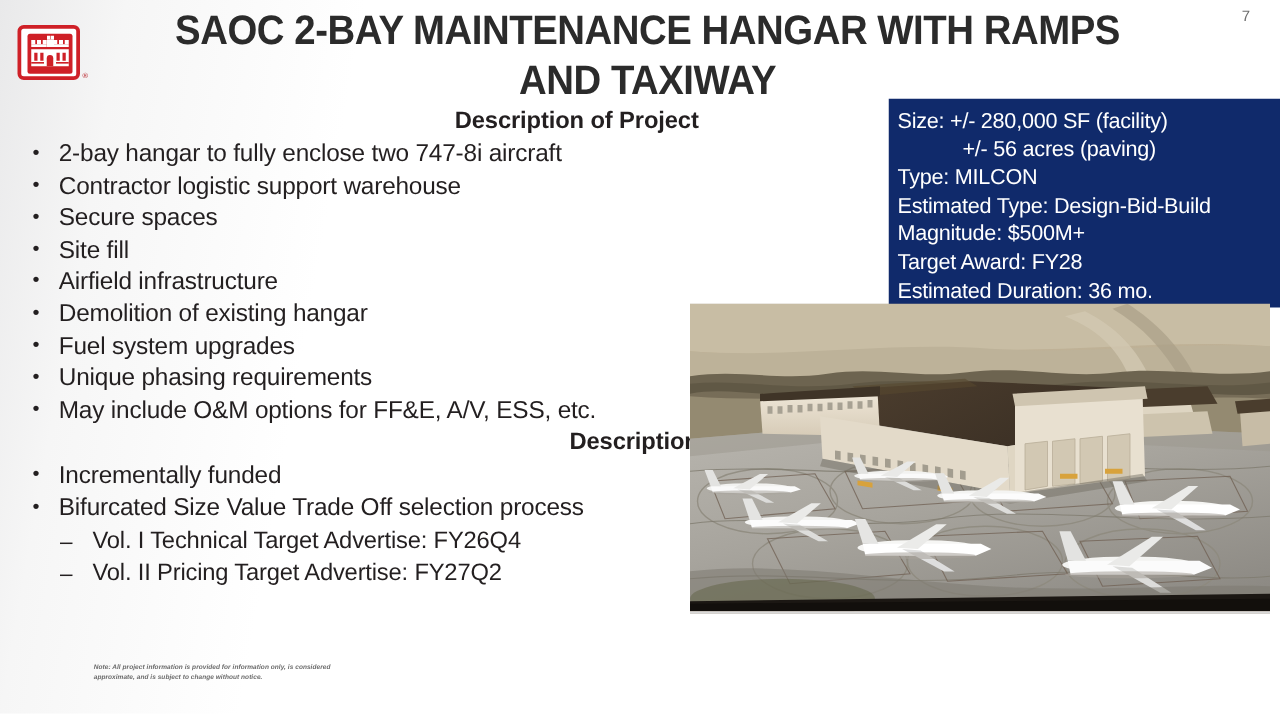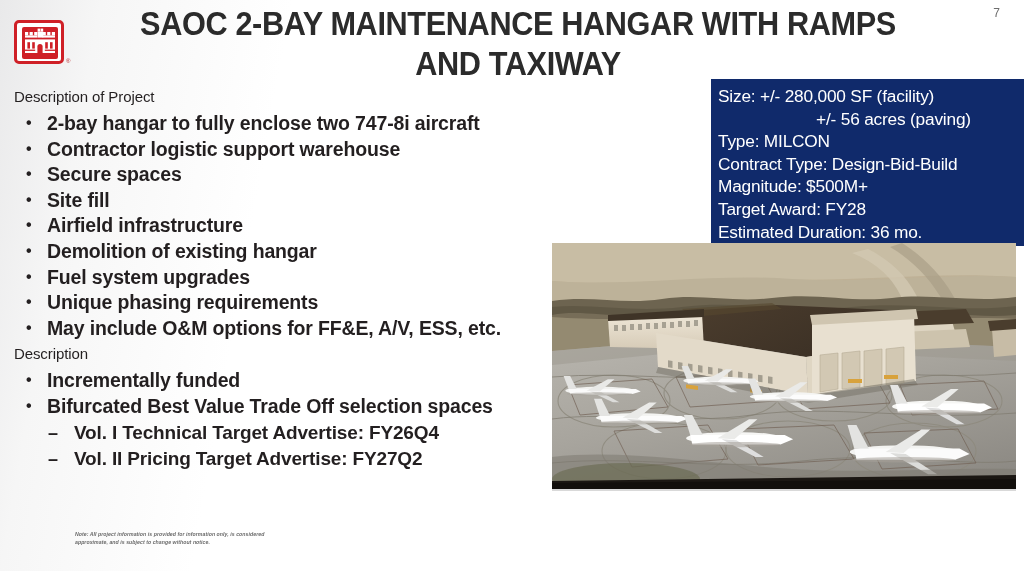--- a/index.html
+++ b/index.html
@@ -85,32 +85,32 @@
   }
 
   
   #body-column {
     position: absolute;
     left: 14px;
     top: 84px;
     width: 545px;
   }
   .section-heading {
-    font-size: 15px;
-    font-weight: normal;
+    font-size: 19px;
+    font-weight: bold;
     line-height: 26px;
     color: #231f20;
     margin: 0 0 1px 0;
     letter-spacing: -0.1px;
+    text-align: right;
   }
   ul.bullets {
     list-style: none;
     margin: 0 0 0 0;
     padding: 0;
-    font-weight: bold;
   }
   ul.bullets > li.bullet {
     position: relative;
     padding-left: 33px;
     font-size: 19.5px;
     line-height: 25.6px;
     color: #231f20;
     letter-spacing: -0.15px;
     white-space: nowrap;
   }
@@ -153,21 +153,20 @@
   }
   #facts-box .fact {
     color: #ffffff;
     font-size: 17.3px;
     line-height: 22.6px;
     letter-spacing: -0.2px;
     white-space: nowrap;
   }
   #facts-box .fact.indented {
     padding-left: 52px;
-    text-align: center;
   }
 
   
   #rendering {
     position: absolute;
     left: 552px;
     top: 243px;
     width: 464px;
     height: 246px;
     overflow: hidden;
@@ -242,31 +241,31 @@
       <li class="bullet">Site fill</li>
       <li class="bullet">Airfield infrastructure</li>
       <li class="bullet">Demolition of existing hangar</li>
       <li class="bullet">Fuel system upgrades</li>
       <li class="bullet">Unique phasing requirements</li>
       <li class="bullet">May include O&amp;M options for FF&amp;E, A/V, ESS, etc.</li>
     </ul>
     <div class="section-heading">Description</div>
     <ul class="bullets">
       <li class="bullet">Incrementally funded</li>
-      <li class="bullet">Bifurcated Best Value Trade Off selection spaces</li>
+      <li class="bullet">Bifurcated Size Value Trade Off selection process</li>
       <li class="subbullet">Vol. I Technical Target Advertise: FY26Q4</li>
       <li class="subbullet">Vol. II Pricing Target Advertise: FY27Q2</li>
     </ul>
   </div>
 
   <div id="facts-box">
     <div class="fact">Size: +/- 280,000 SF (facility)</div>
     <div class="fact indented">+/- 56 acres (paving)</div>
     <div class="fact">Type: MILCON</div>
-    <div class="fact">Contract Type: Design-Bid-Build</div>
+    <div class="fact">Estimated Type: Design-Bid-Build</div>
     <div class="fact">Magnitude: $500M+</div>
     <div class="fact">Target Award: FY28</div>
     <div class="fact">Estimated Duration: 36 mo.</div>
   </div>
 
   <div id="rendering">
     <svg width="464" height="246" viewBox="0 0 464 246">
       <defs>
         <linearGradient id="skyDirt" x1="0" y1="0" x2="0" y2="1">
           <stop offset="0%" stop-color="#b9ab90"></stop>

